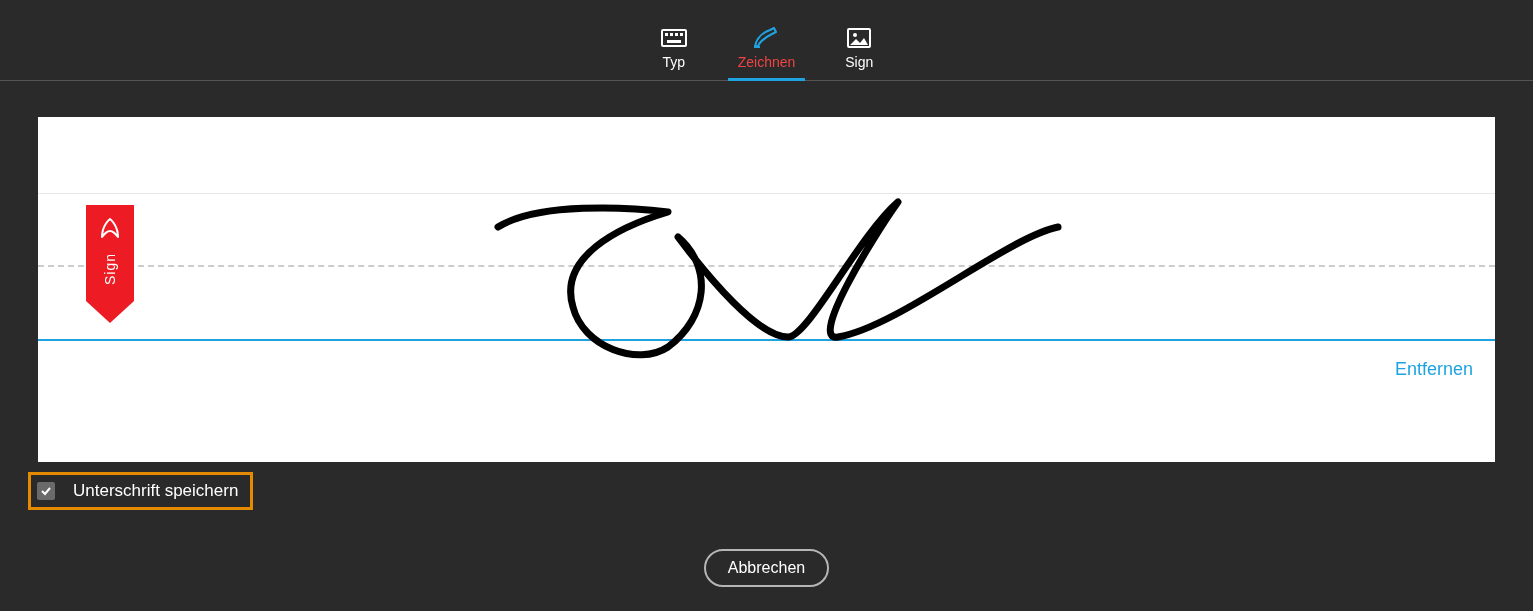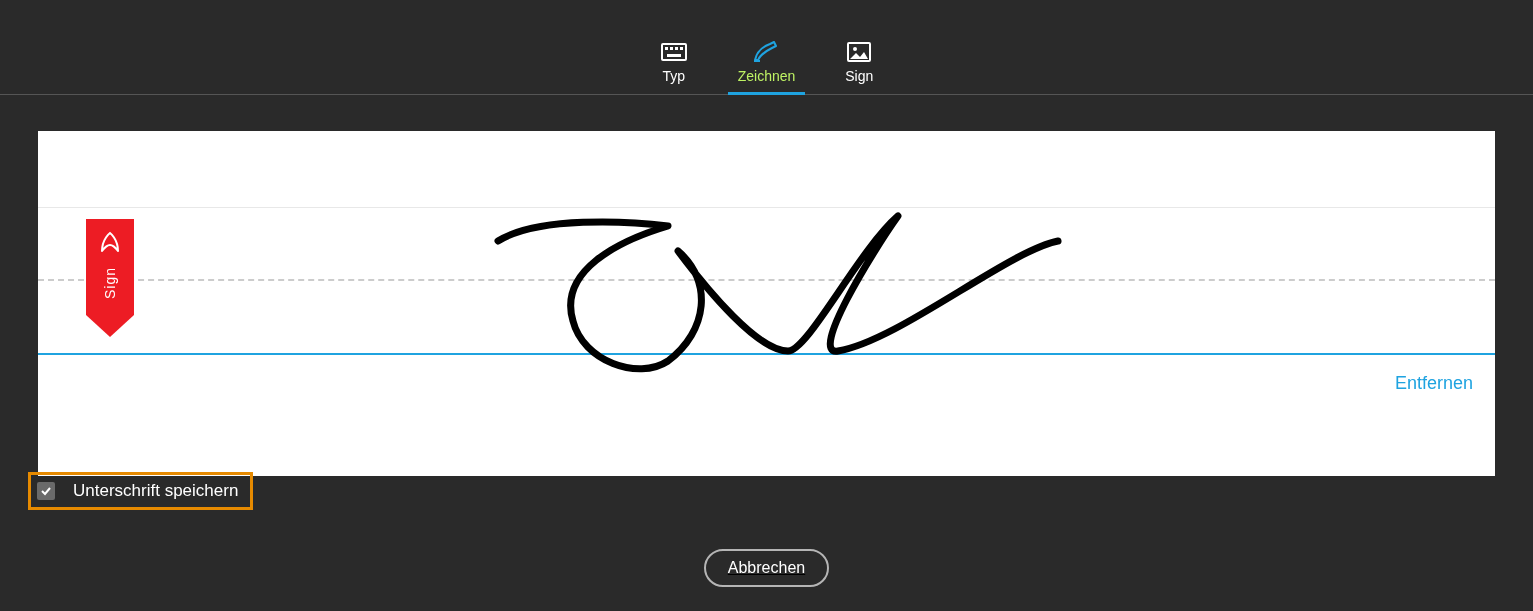--- a/index.html
+++ b/index.html
@@ -1,34 +1,34 @@
 <!DOCTYPE html>
 <html><head>
 <meta charset="utf-8">
 <style>
   * { box-sizing: border-box; margin: 0; padding: 0; }
   html, body { width: 1533px; height: 611px; background: #2a2a2a; font-family: "Segoe UI", Arial, sans-serif; overflow: hidden; }
-  .topbar { width: 100%; height: 95px; border-bottom: 1px solid #555; display: flex; justify-content: center; align-items: flex-end; }
+  .topbar { width: 100%; height: 81px; border-bottom: 1px solid #555; display: flex; justify-content: center; align-items: flex-end; }
   .tabs { display: flex; gap: 30px; }
   .tab { display: flex; flex-direction: column; align-items: center; padding: 6px 10px 8px 10px; cursor: pointer; color: #fff; font-size: 14px; }
-  .tab.active { color: #bef264; border-bottom: 3px solid #1fa3e0; margin-bottom: -1px; }
+  .tab.active { color: #ef4444; border-bottom: 3px solid #1fa3e0; margin-bottom: -1px; }
   .tab .icon-wrap { width: 28px; height: 24px; display: flex; align-items: center; justify-content: center; margin-bottom: 4px; }
   .canvas-area { margin: 36px 38px 0 38px; background: #fff; height: 345px; position: relative; }
   .guide-solid { position: absolute; left: 0; right: 0; top: 76px; border-top: 1px solid #e8e8e8; }
   .guide-dash { position: absolute; left: 0; right: 0; top: 148px; border-top: 2px dashed #ccc; }
   .baseline { position: absolute; left: 0; right: 0; top: 222px; border-top: 2px solid #1fa3e0; }
   .ribbon { position: absolute; left: 48px; top: 88px; width: 48px; }
   .ribbon-body { width: 48px; height: 96px; background: #ed1c24; display: flex; flex-direction: column; align-items: center; justify-content: flex-start; padding-top: 10px; }
   .ribbon-tail { width: 0; height: 0; border-left: 24px solid transparent; border-right: 24px solid transparent; border-top: 22px solid #ed1c24; }
   .ribbon-text { color: #fff; font-size: 14px; writing-mode: vertical-rl; transform: rotate(180deg); margin-top: 6px; letter-spacing: 1px; }
   .signature { position: absolute; left: 440px; top: 80px; }
   .clear-link { position: absolute; right: 22px; top: 242px; color: #1fa3e0; font-size: 18px; cursor: pointer; margin-left: 26px; }
   .save-row { position: absolute; left: 28px; top: 472px; display: flex; align-items: center; border: 3px solid #e68a00; padding: 6px 12px 6px 6px; color: #fff; font-size: 17px; text-align: center; }
   .checkbox { width: 18px; height: 18px; background: #6a6a6a; border-radius: 2px; display: inline-flex; align-items: center; justify-content: center; margin-right: 18px; }
-  .actions { position: absolute; left: 0; right: 0; bottom: 24px; display: flex; justify-content: center; gap: 18px; align-items: center; text-decoration: underline; }
+  .actions { position: absolute; left: 0; right: 0; bottom: 24px; display: flex; justify-content: center; gap: 18px; align-items: center; }
   .btn { font-size: 16px; border-radius: 999px; padding: 8px 22px; cursor: pointer; display: inline-block; text-align: center; }
   .btn-cancel { color: #fff; border: 2px solid #b5b5b5; background: transparent; }
   .btn-apply-wrap { border: 3px solid #e68a00; padding: 6px 10px; }
   .btn-apply { color: #fff; background: #1473e6; border: none; padding: 10px 26px; font-weight: 600; }
 </style>
 </head>
 <body>
 
 <div class="topbar">
   <div class="tabs">

